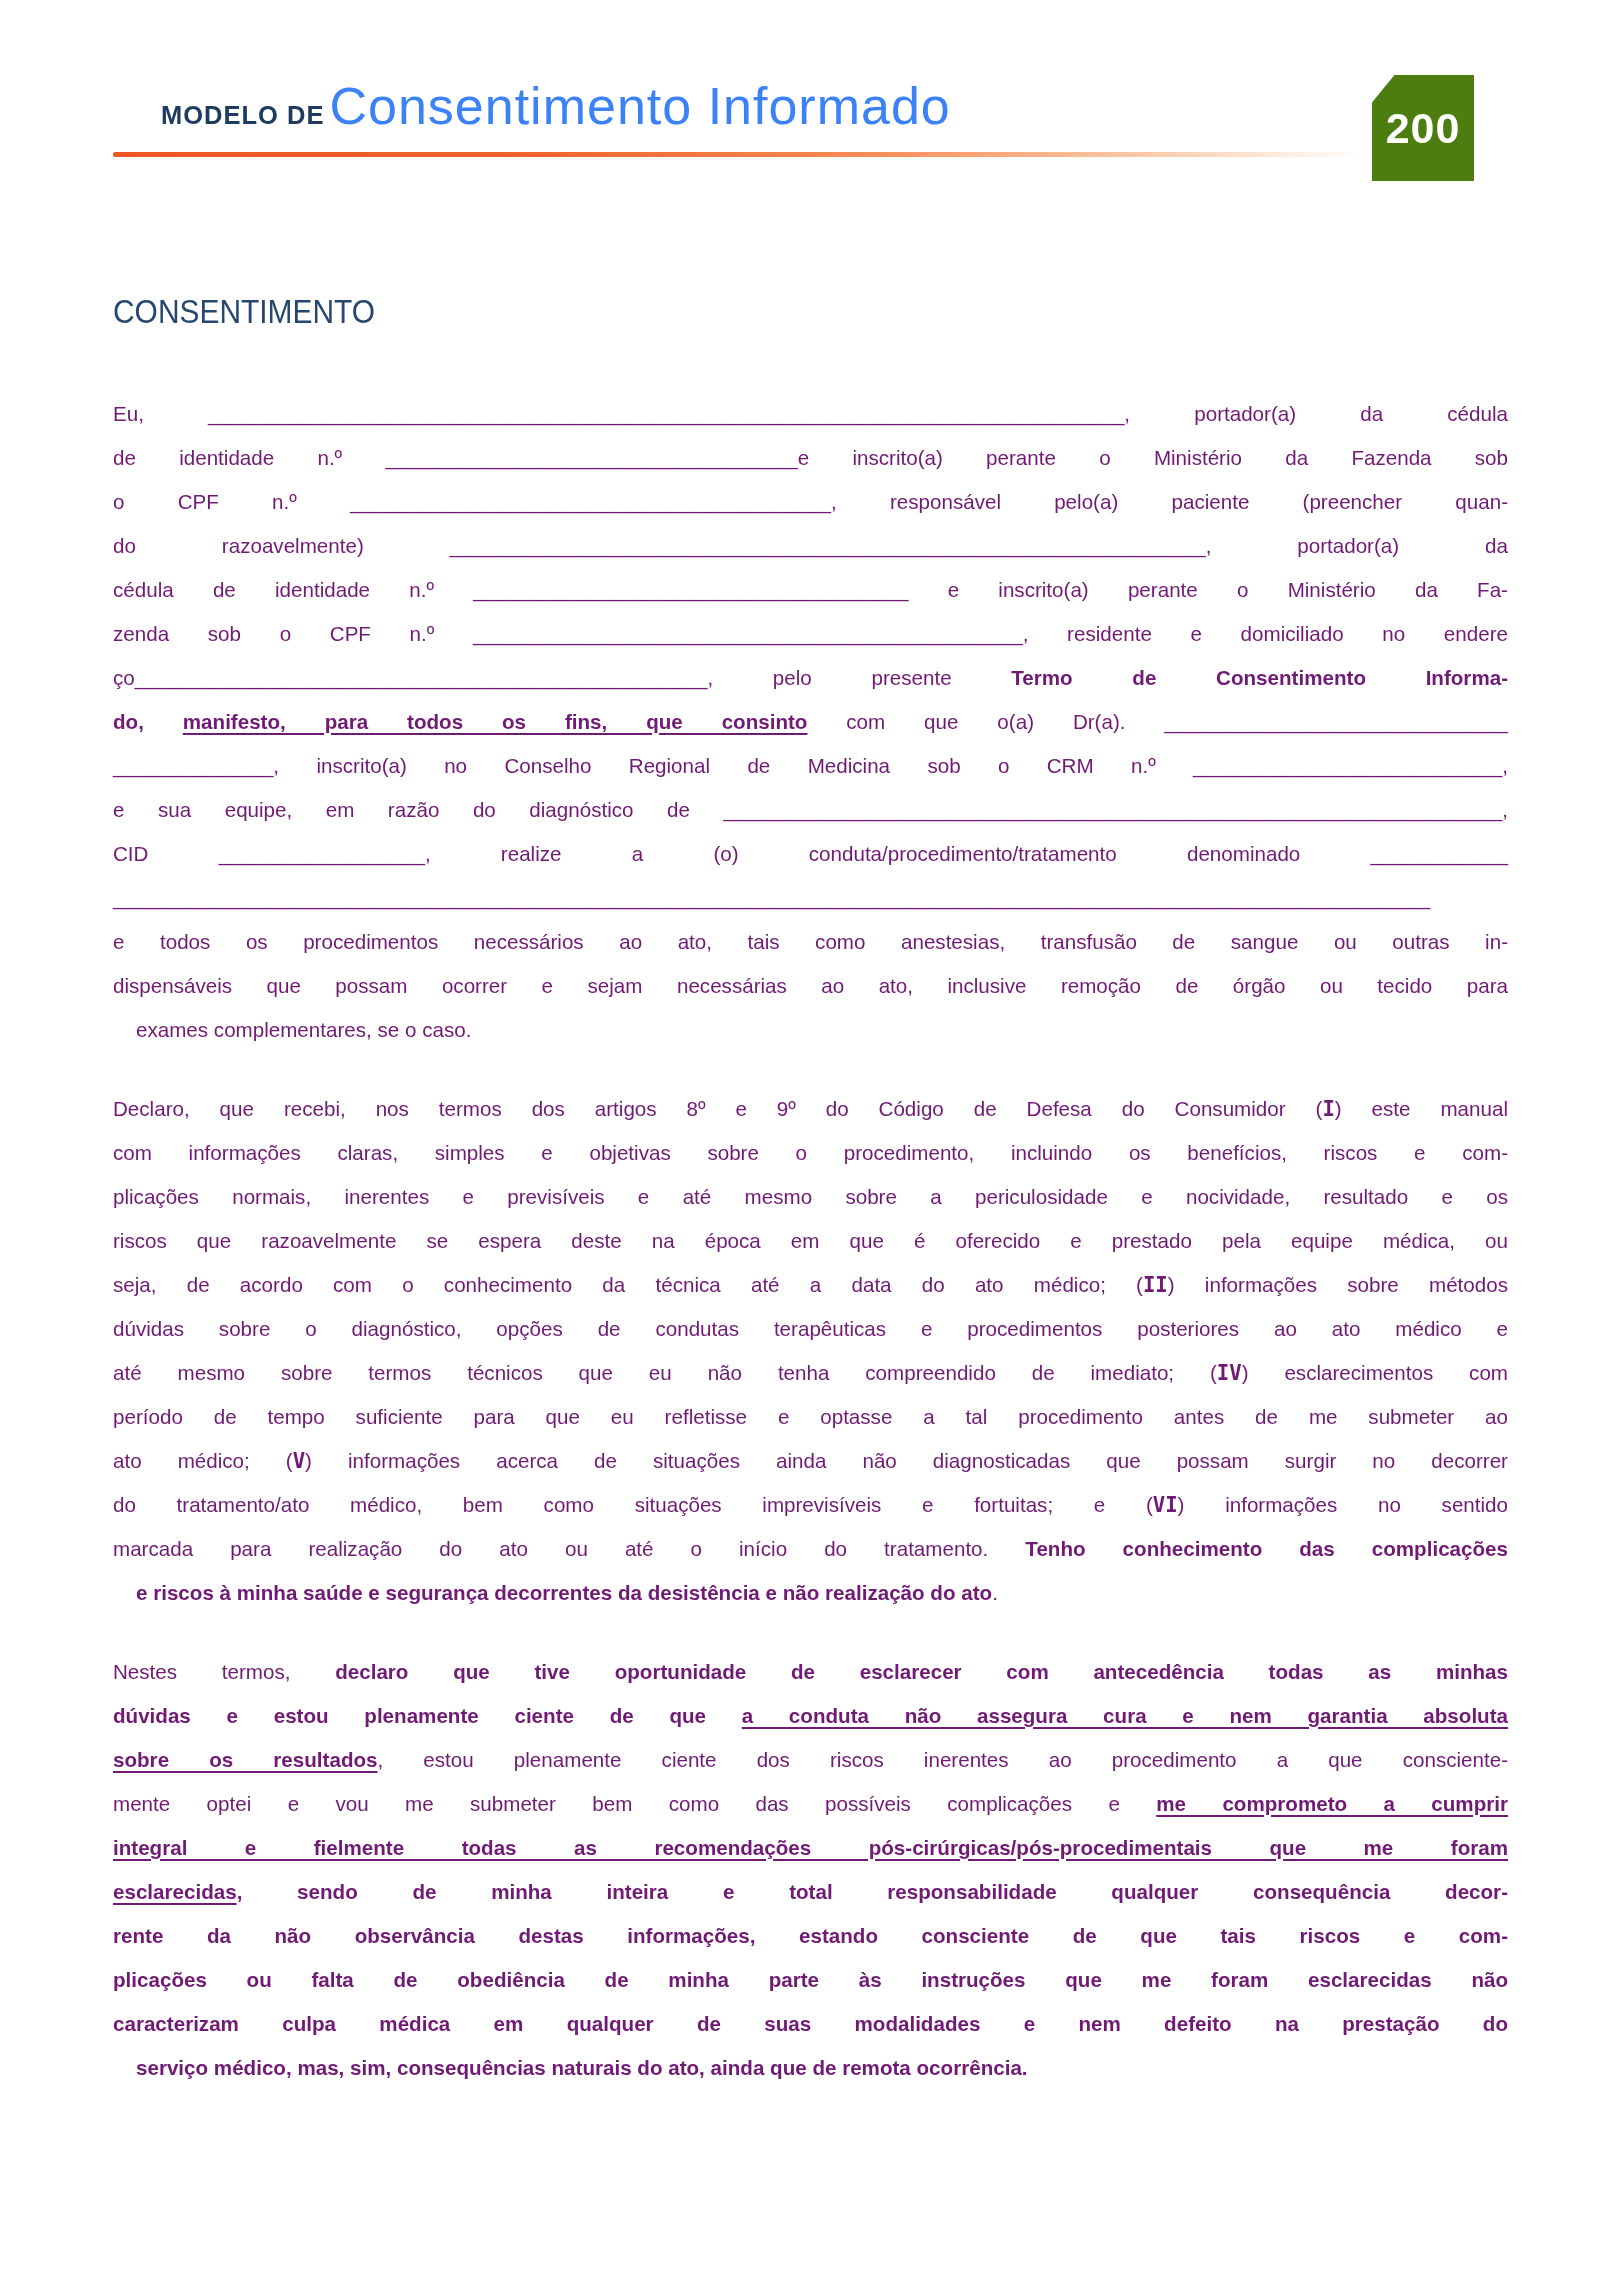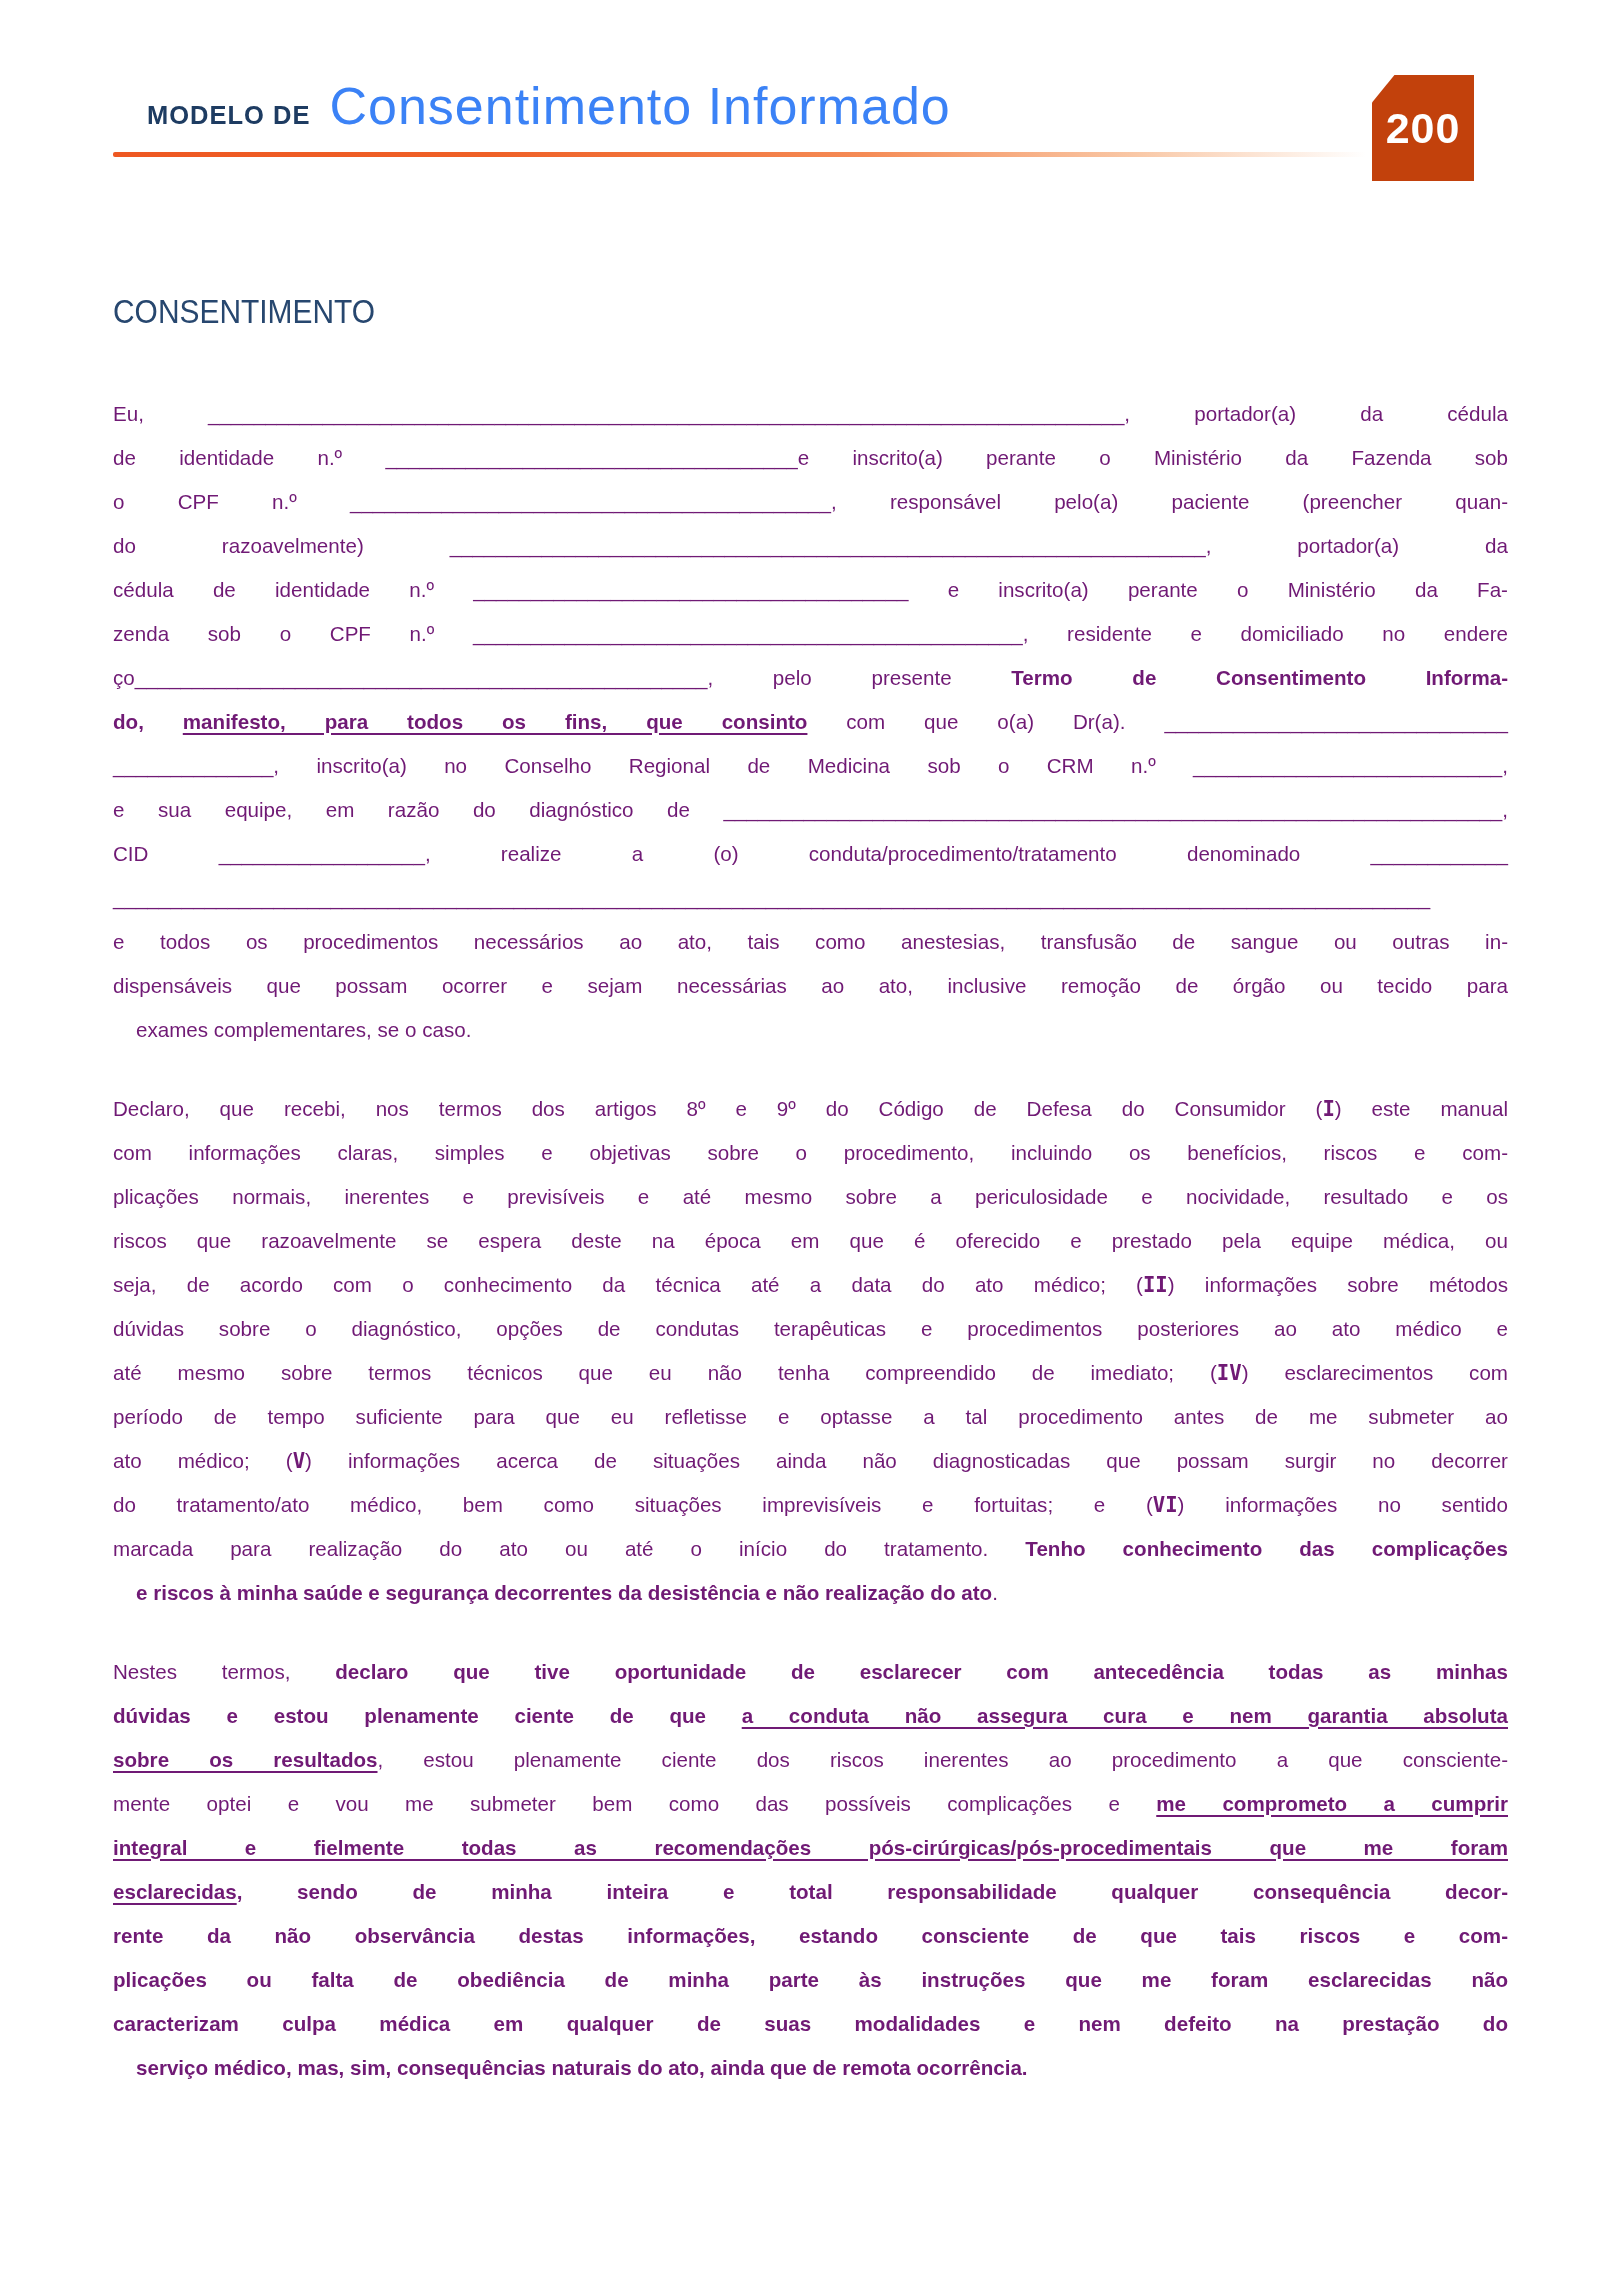--- a/index.html
+++ b/index.html
@@ -6,36 +6,36 @@
   html,body { background:#ffffff; }
   body {
     width:1621px; height:2293px;
     font-family:"Liberation Sans", sans-serif;
     position:relative; overflow:hidden;
   }
   .page { position:relative; width:100%; height:100%; background:#fff; }
 
   
   .header { padding:76px 113px 0 113px; position:relative; }
-  .header-row { display:flex; align-items:baseline; gap:19px; margin-left:34px; }
+  .header-row { display:flex; align-items:baseline; gap:5px; margin-left:48px; }
   .kicker {
     font-weight:bold; font-size:25.5px; letter-spacing:1px;
     color:#1e3c62; text-transform:uppercase;
   }
   .title {
     font-size:52px; font-weight:normal; letter-spacing:1px;
     color:#3b82f6;
   }
   .rule {
     height:4.9px; width:1253px; margin-top:15.7px; border-radius:2px;
     background:linear-gradient(90deg,#ee5822 0%,#ef6026 30%,#f58b55 60%,#f9c9a8 82%,rgba(255,255,255,0) 100%);
   }
   .page-badge {
     position:absolute; left:1372px; top:75px; width:102px; height:106px;
-    background:#c2410c;
+    background:#4d7c0f;
     clip-path:polygon(22% 0, 100% 0, 100% 100%, 0 100%, 0 26%);
     display:flex; align-items:center; justify-content:center;
   }
   .page-badge span { color:#ffffff; font-weight:bold; font-size:43px; letter-spacing:1px; }
 
   
   .section-heading {
     margin:135px 0 0 113px;
     font-size:34px; font-weight:normal; color:#27476f;
     letter-spacing:0; transform:scaleX(0.88); transform-origin:left;

